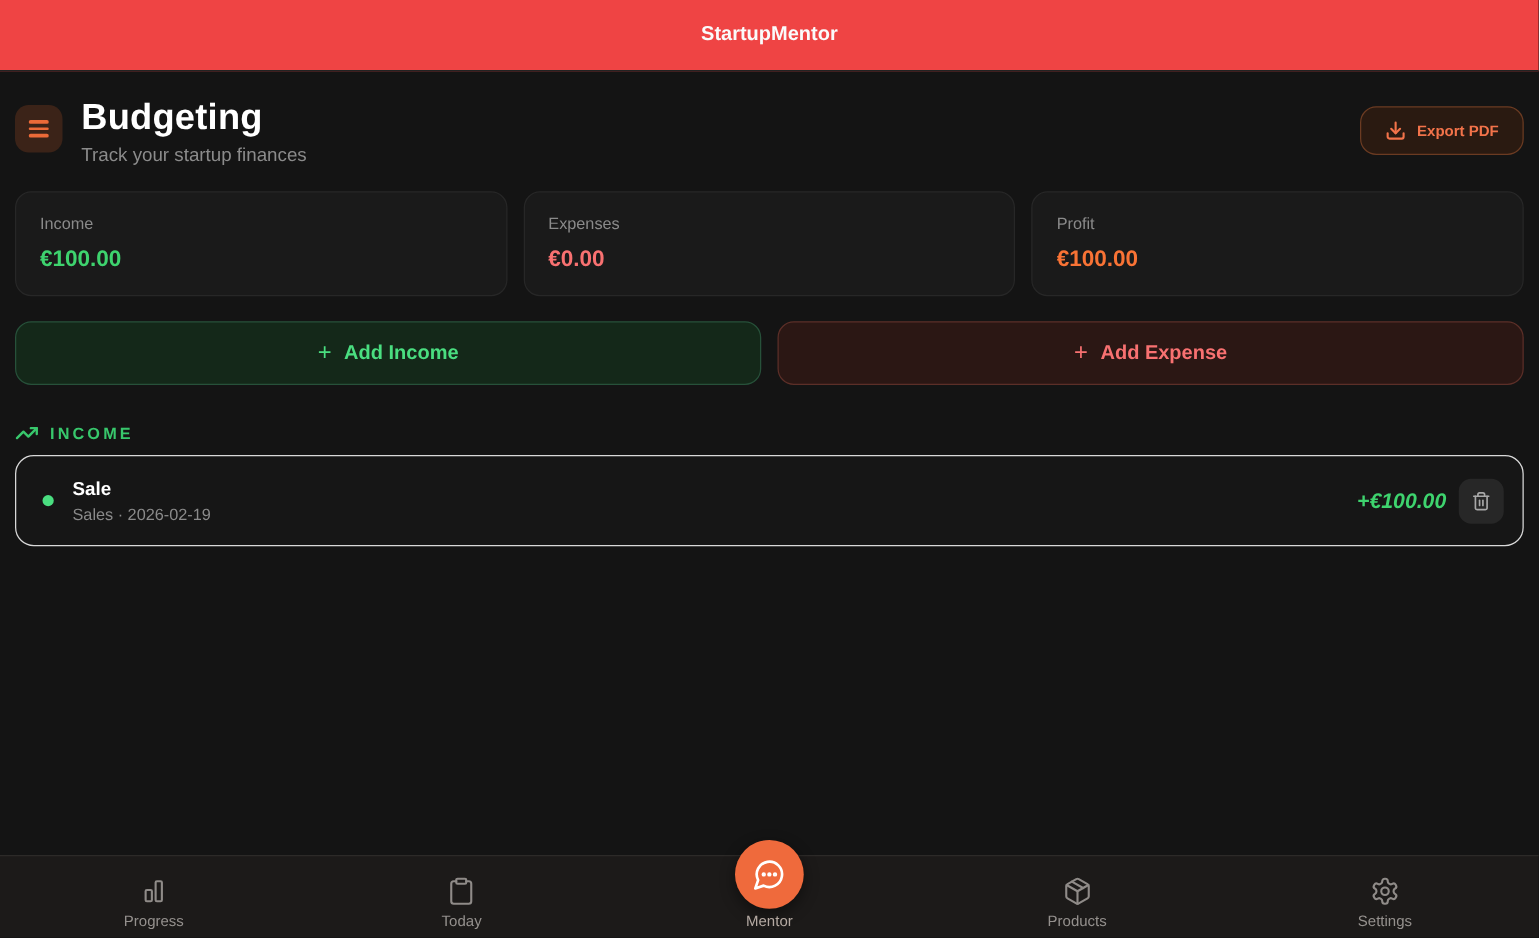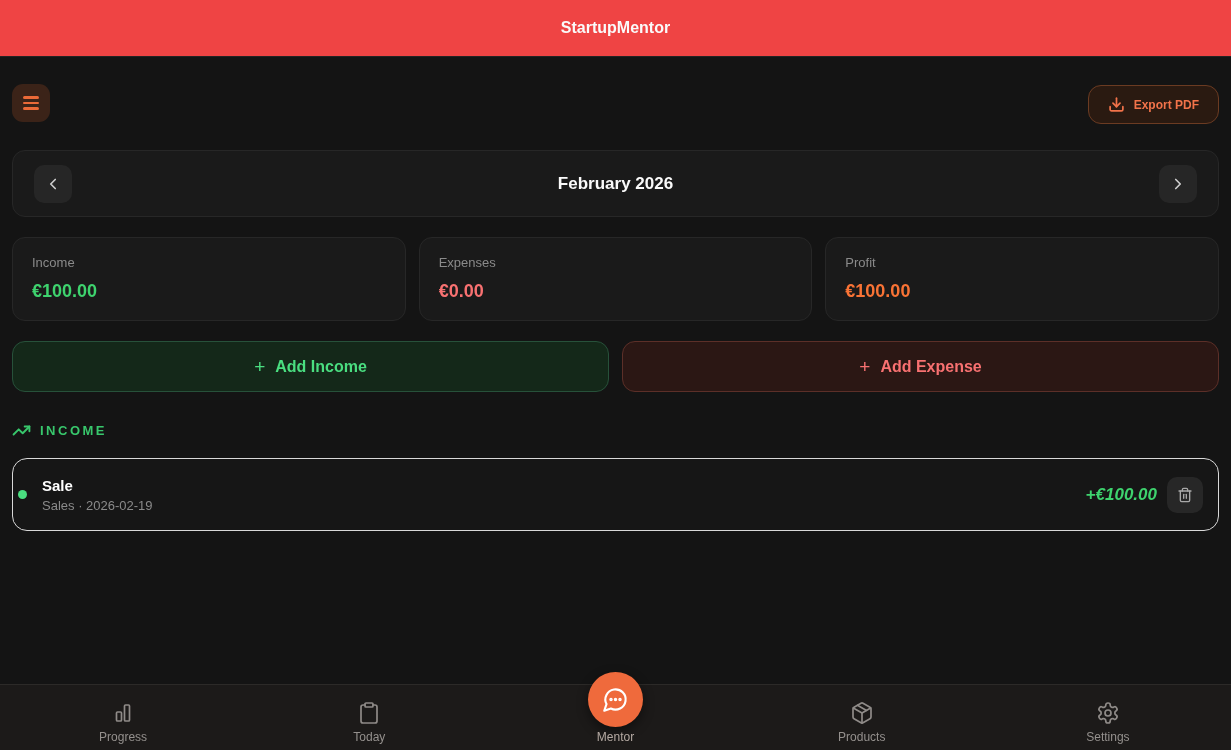--- a/index.html
+++ b/index.html
@@ -75,23 +75,23 @@
   }
   .btn-income  { background: #142819; border: 1px solid #27513a; color: #4ade80; }
   .btn-expense { background: #2b1714; border: 1px solid #5c2f28; color: #f87171; }
   .plus-glyph { font-size: 19px; font-weight: 400; line-height: 1; }
 
   
   .section-head { margin-top: 29px; display: flex; align-items: center; gap: 9px; color: #38c76c; }
   .section-title { font-size: 13px; font-weight: bold; letter-spacing: 2.5px; color: #38c76c; }
 
   .income-item {
-    margin-top: 18px; height: 73px;
+    margin-top: 8px; height: 73px;
     background: #161616; border: 1px solid #d9d9d9; border-radius: 15px;
-    display: flex; align-items: center; padding: 0 15px 0 5px;
+    display: flex; align-items: center; padding: 0 15px 0 21px;
   }
   .dot { width: 9px; height: 9px; border-radius: 50%; background: #4ade80; margin-right: 15px; flex: none; }
   .item-name { font-size: 15px; font-weight: bold; color: #fff; }
   .item-meta { font-size: 13px; color: #8a8a8a; margin-top: 4px; }
   .item-right { margin-left: auto; display: flex; align-items: center; gap: 10px; font-style: italic; }
   .item-amount { font-size: 17px; font-weight: bold; color: #3ed36e; }
   .trash-btn {
     width: 36px; height: 36px; border-radius: 10px; border: none; cursor: pointer;
     background: #272727; color: #a8a8a8;
     display: flex; align-items: center; justify-content: center;
@@ -127,50 +127,37 @@
 
 <div class="content">
 
   <div class="header-row">
     <div class="header-left">
       <button class="menu-btn">
         <span></span>
         <span></span>
         <span></span>
       </button>
+      <div>
+        <div class="page-title">Budgeting</div>
+        <div class="page-subtitle">Track your startup finances</div>
+      </div>
     </div>
     <button class="export-btn">
       <span>
         <svg width="17" height="17" viewBox="0 0 24 24" fill="none" stroke="currentColor" stroke-width="2.4" stroke-linecap="round" stroke-linejoin="round">
           <path d="M21 15v4a2 2 0 0 1-2 2H5a2 2 0 0 1-2-2v-4"></path>
             <polyline points="7 10 12 15 17 10"></polyline>
             <line x1="12" y1="15" x2="12" y2="3"></line>
         </svg>
       </span>
       <span>Export PDF</span>
     </button>
   </div>
 
-  <div class="month-card">
-    <button class="chev-btn">
-      <span>
-        <svg width="18" height="18" viewBox="0 0 24 24" fill="none" stroke="currentColor" stroke-width="2.2" stroke-linecap="round" stroke-linejoin="round">
-            <polyline points="15 18 9 12 15 6"></polyline>
-          </svg>
-      </span>
-    </button>
-    <div class="month-label">February 2026</div>
-    <button class="chev-btn">
-      <span>
-        <svg width="18" height="18" viewBox="0 0 24 24" fill="none" stroke="currentColor" stroke-width="2.2" stroke-linecap="round" stroke-linejoin="round">
-            <polyline points="9 18 15 12 9 6"></polyline>
-          </svg>
-      </span>
-    </button>
-  </div>
 
   <div class="stats-row">
     <div class="stat-card">
       <div class="stat-label">Income</div>
       <div class="stat-value val-green">€100.00</div>
     </div>
     <div class="stat-card">
       <div class="stat-label">Expenses</div>
       <div class="stat-value val-red">€0.00</div>
     </div>

